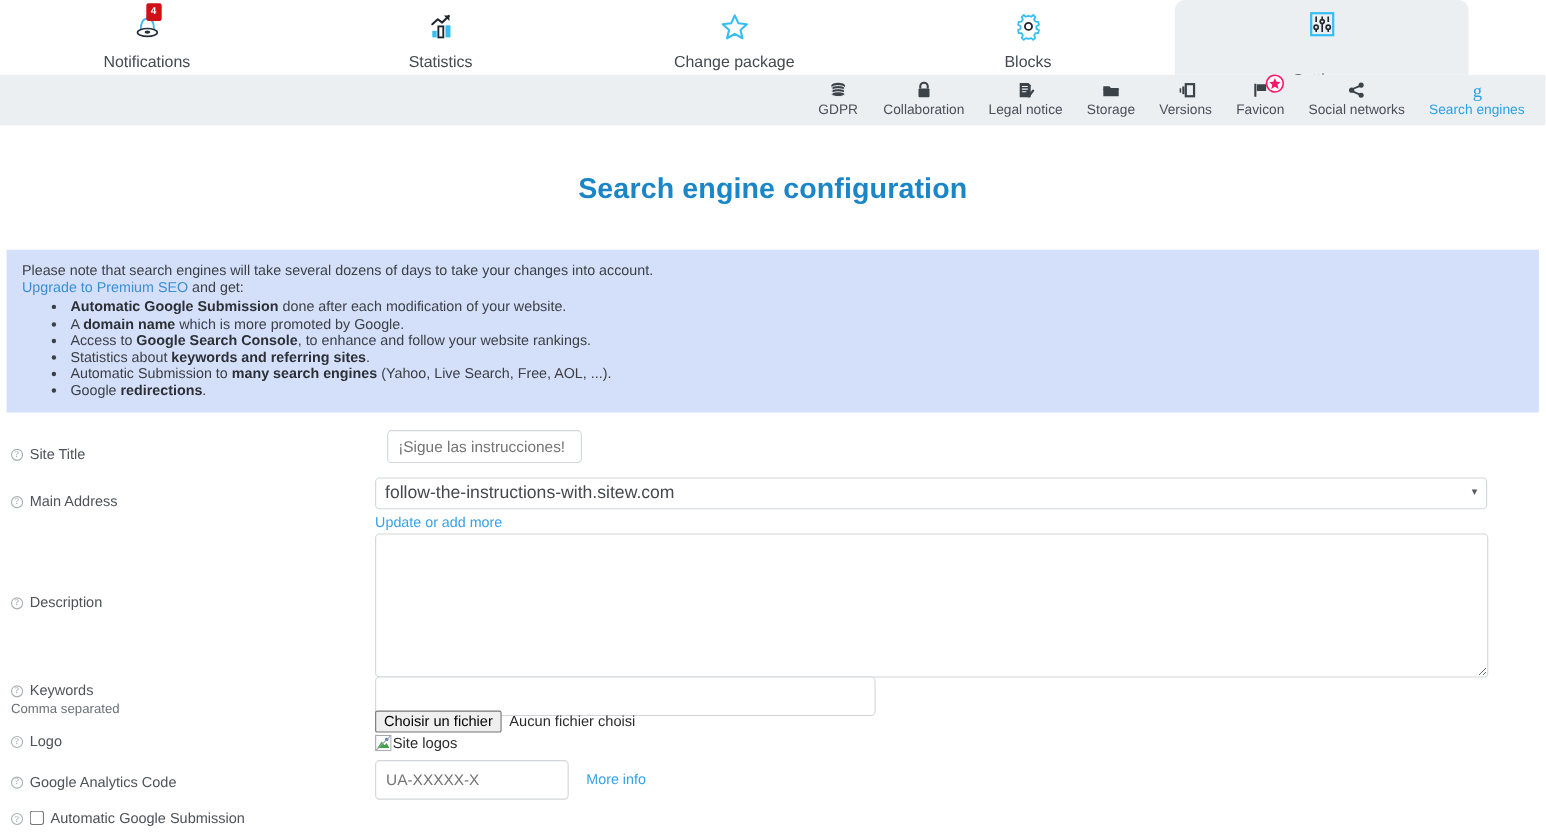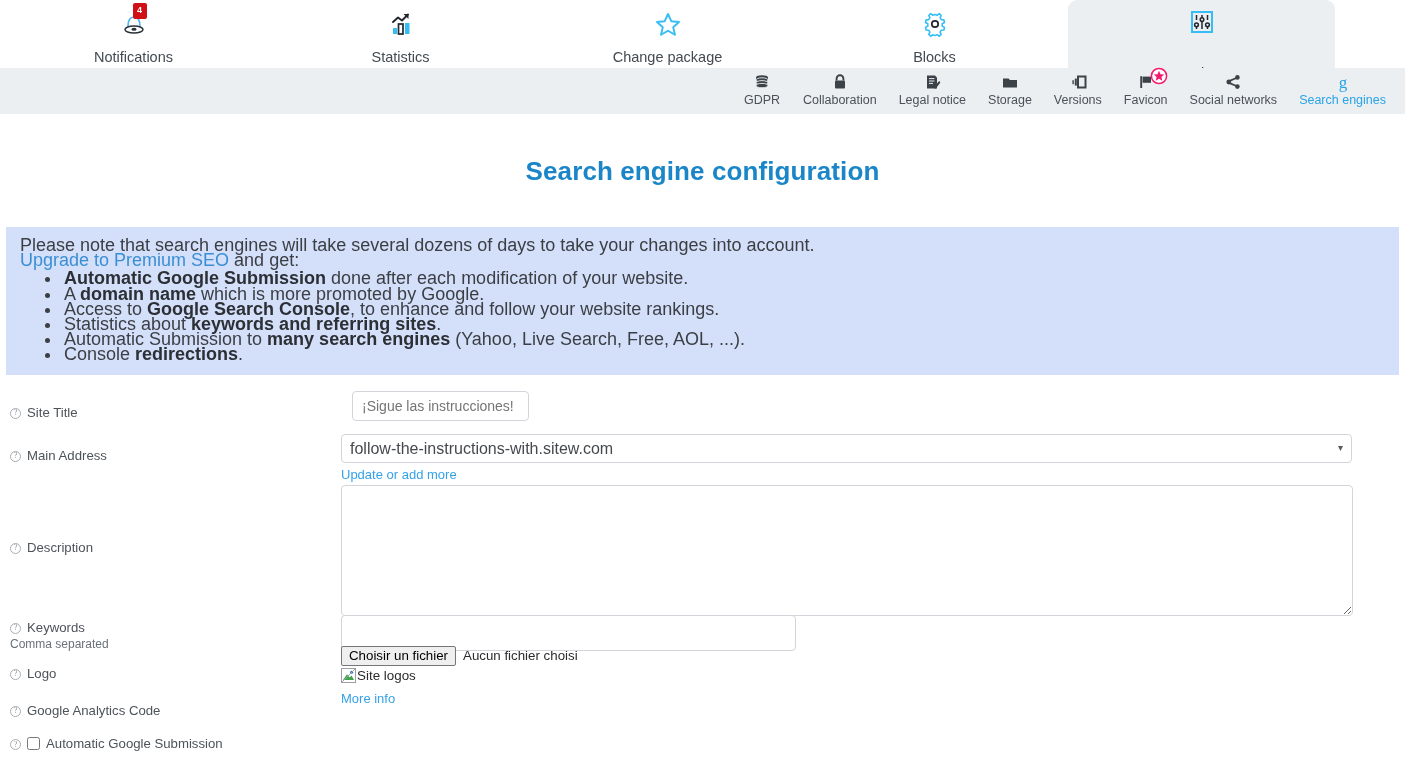--- a/index.html
+++ b/index.html
@@ -110,21 +110,21 @@
     color: #1a86c8;
     margin-top: 42px;
     letter-spacing: .1px;
   }
 
   
   .infobox {
     margin: 40px 6px 0 6px;
     background: #d4dffa;
     padding: 11px 0 12px 14px;
-    font-size: 18px;
+    font-size: 13px;
     color: #3b3f44;
     line-height: 15.2px;
   }
   .infobox a { color: #3a8fd4; text-decoration: none; }
   .infobox ul {
     margin: 3px 0 0 0;
     padding-left: 42px;
     list-style: disc;
   }
   .infobox li { margin: 0; padding: 0 0 0 2px; line-height: 15.2px; }
@@ -410,21 +410,21 @@
   <div>Please note that search engines will take several dozens of days to take your changes into account.</div>
   <div>
     <a class="upgrade" href="#">Upgrade to Premium SEO</a><span> and get:</span>
   </div>
   <ul>
     <li><span></span><b>Automatic Google Submission</b><span> done after each modification of your website.</span></li>
     <li><span>A </span><b>domain name</b><span> which is more promoted by Google.</span></li>
     <li><span>Access to </span><b>Google Search Console</b><span>, to enhance and follow your website rankings.</span></li>
     <li><span>Statistics about </span><b>keywords and referring sites</b><span>.</span></li>
     <li><span>Automatic Submission to </span><b>many search engines</b><span> (Yahoo, Live Search, Free, AOL, ...).</span></li>
-    <li><span>Console </span><b>redirections</b><span>.</span></li>
+    <li><span>Google </span><b>redirections</b><span>.</span></li>
   </ul>
 </div>
 
 <div class="form">
 
   <div class="row" style="left:10px; top:14px;">
     <div class="lbl">
       <span class="qmark">?</span>
       <span>Site Title</span>
     </div>
@@ -495,20 +495,21 @@
   </div>
 
   <div class="row" style="left:10px; top:312px;">
     <div class="lbl">
       <span class="qmark">?</span>
       <span>Google Analytics Code</span>
     </div>
   </div>
   <div class="row" style="left:341px; top:300px;">
     <div style="display:flex;align-items:center;gap:16px;">
+      <input type="text" class="txt" style="width: 176px; height: 36px;" placeholder="UA-XXXXX-X">
       <a class="linklike" href="#">More info</a>
     </div>
   </div>
 
   <div class="row" style="left:10px; top:345px;">
     <div class="cbrow">
       <span class="qmark">?</span>
       <input type="checkbox" style="">
       <span class="cblabel">Automatic Google Submission</span>
     </div>

